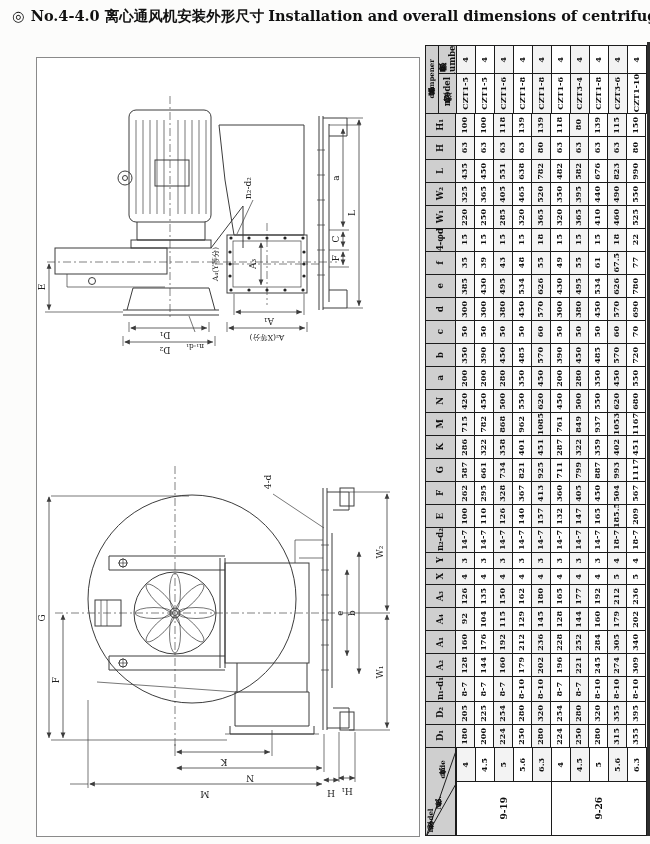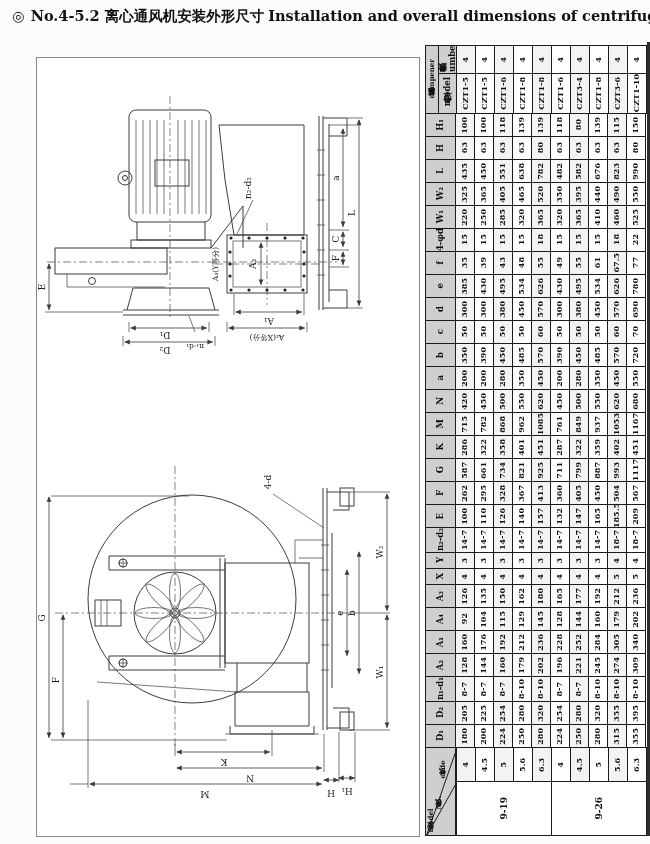--- a/index.html
+++ b/index.html
@@ -45,21 +45,21 @@
   .bright .trow{margin-top:0;}
   .bright .trow + .trow{margin-top:-1px;}
   .span5{width:96px;flex:none;}
   .span5 .vt{font-size:9px;}
   .edge{position:absolute;right:0;top:42px;width:3px;height:794px;background:#2e2e2e;}
 </style>
 </head>
 <body>
 
 <div class="title">
-  <span>◎</span><span class="zh">No.4-5.2 离心通风机安装外形尺寸</span><span>Installation and overall dimensions of centrifugal fan</span>
+  <span>◎</span><span class="zh">No.4-4.0 离心通风机安装外形尺寸</span><span>Installation and overall dimensions of centrifugal fan</span>
 </div>
 
 <div class="draw-box">
 
   <svg id="svg-top" width="382" height="300" viewBox="0 0 382 300">
     <defs>
       <marker id="ae" markerWidth="8" markerHeight="8" refX="7" refY="4" orient="auto">
           <path d="M0,1 L7,4 L0,7 z" fill="#3c3c3c"></path>
         </marker>
       <marker id="as" markerWidth="8" markerHeight="8" refX="1" refY="4" orient="auto">

